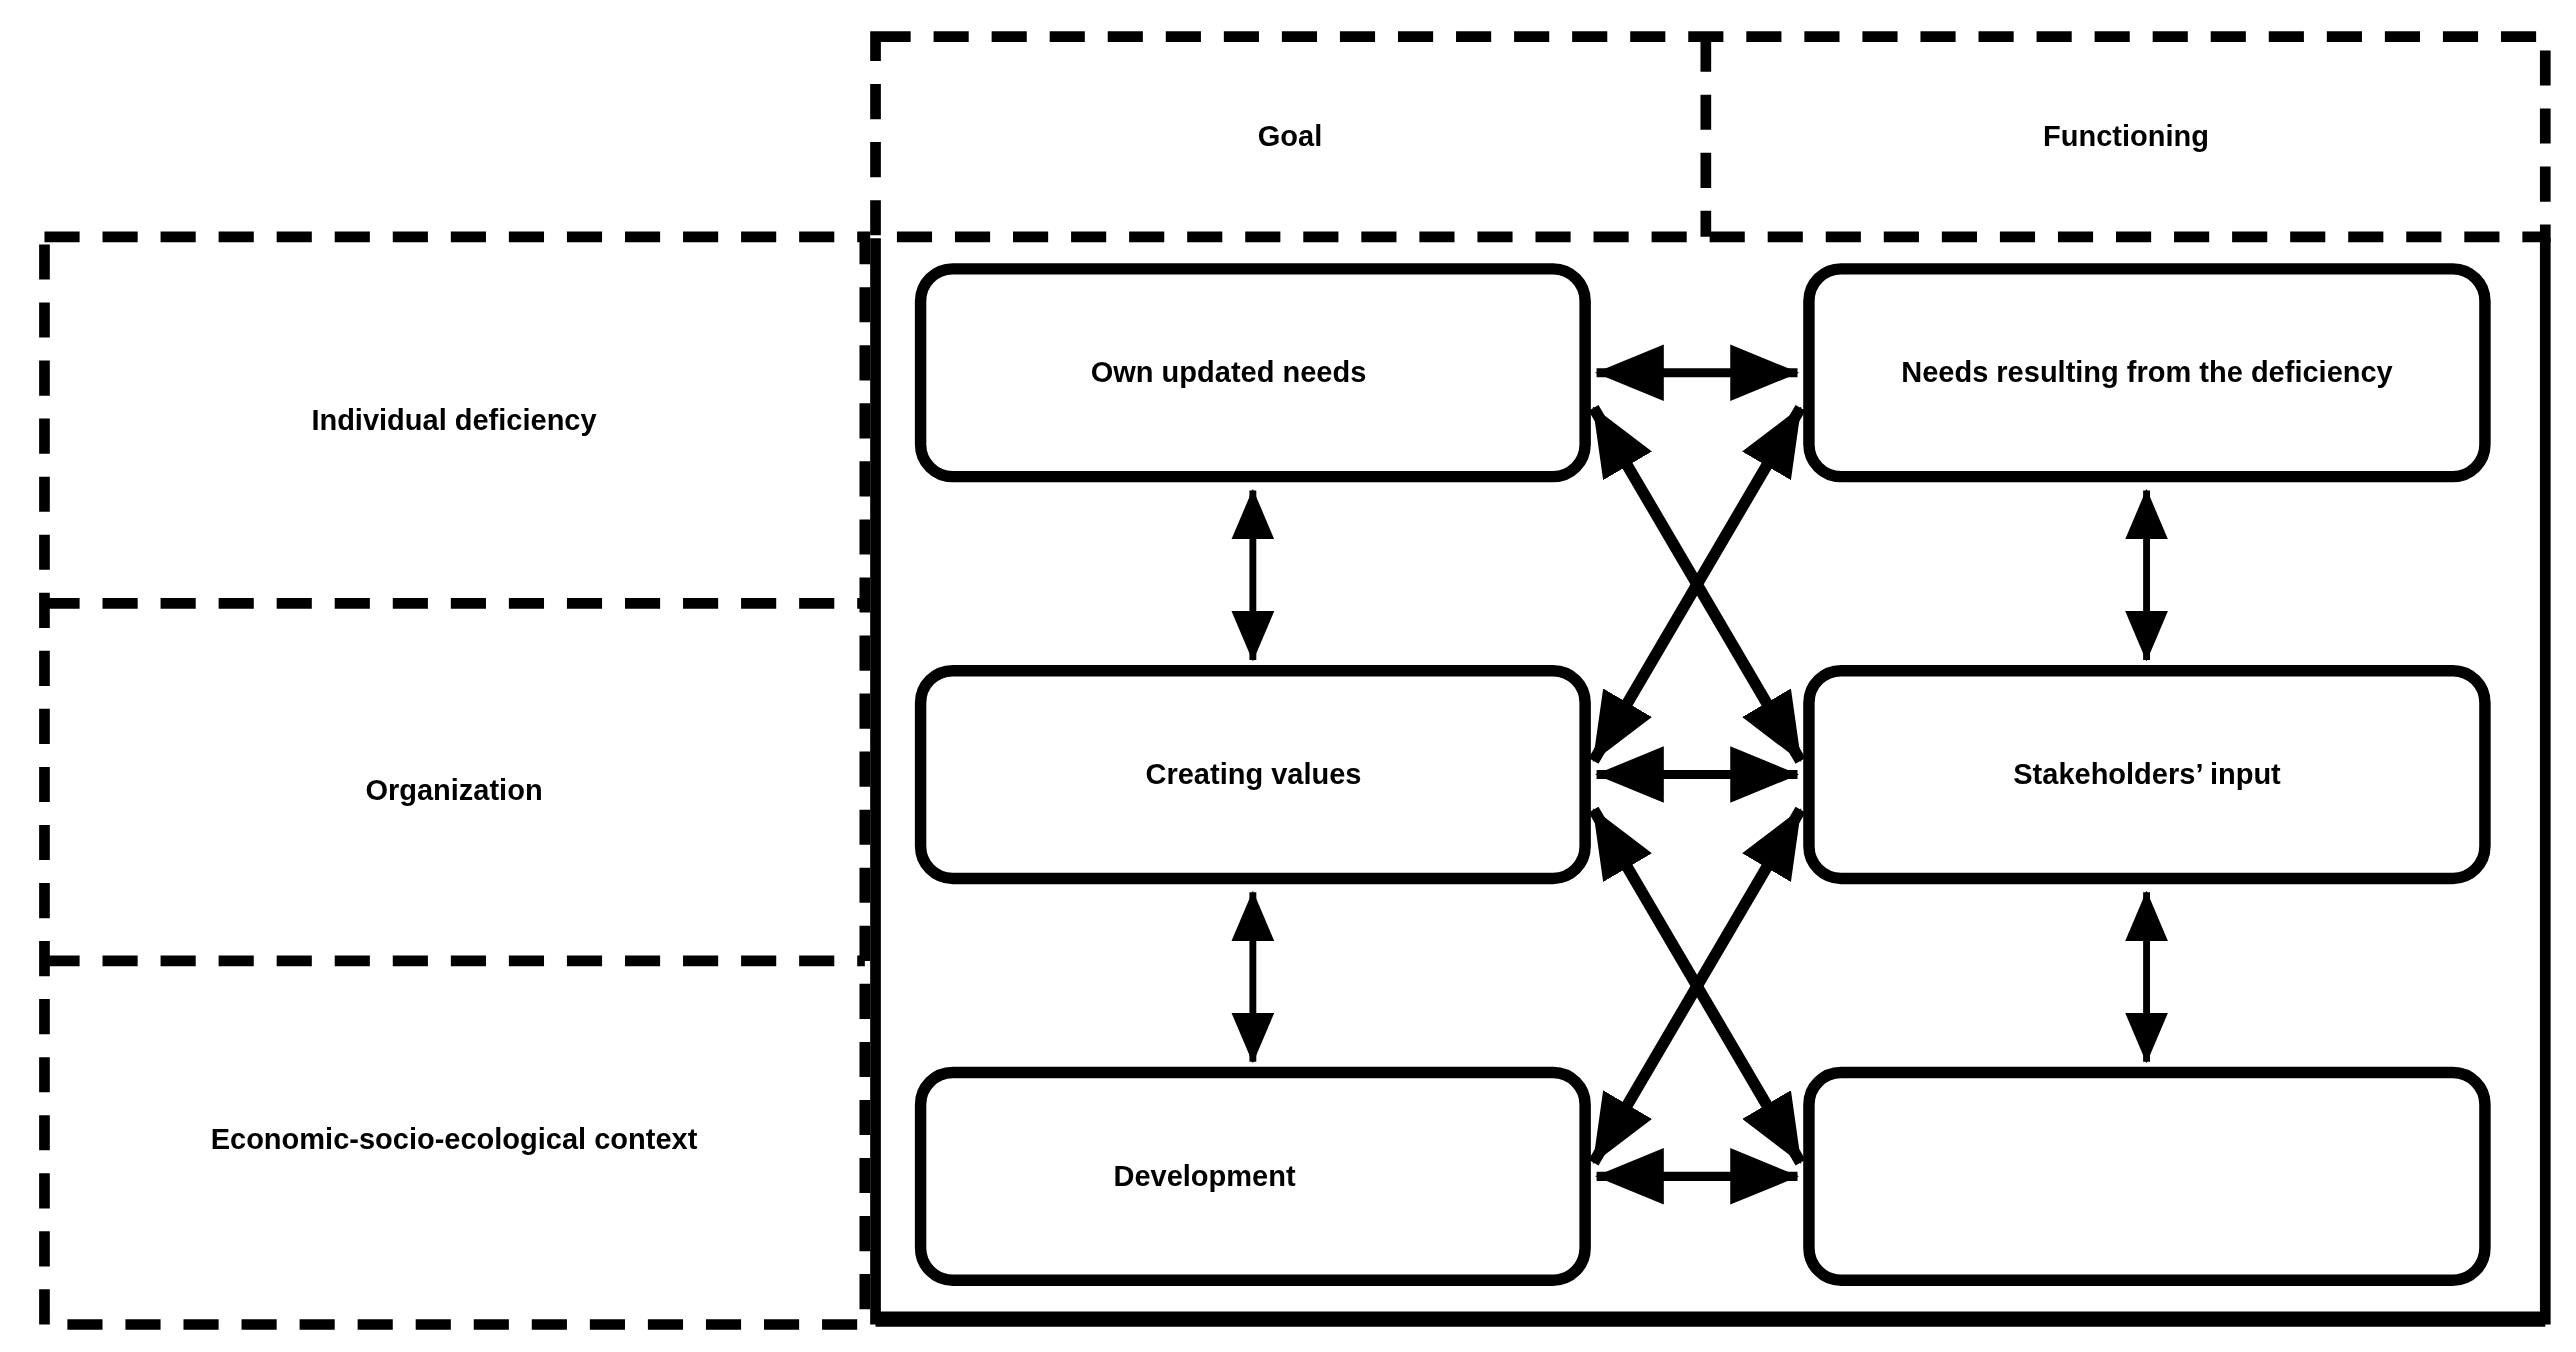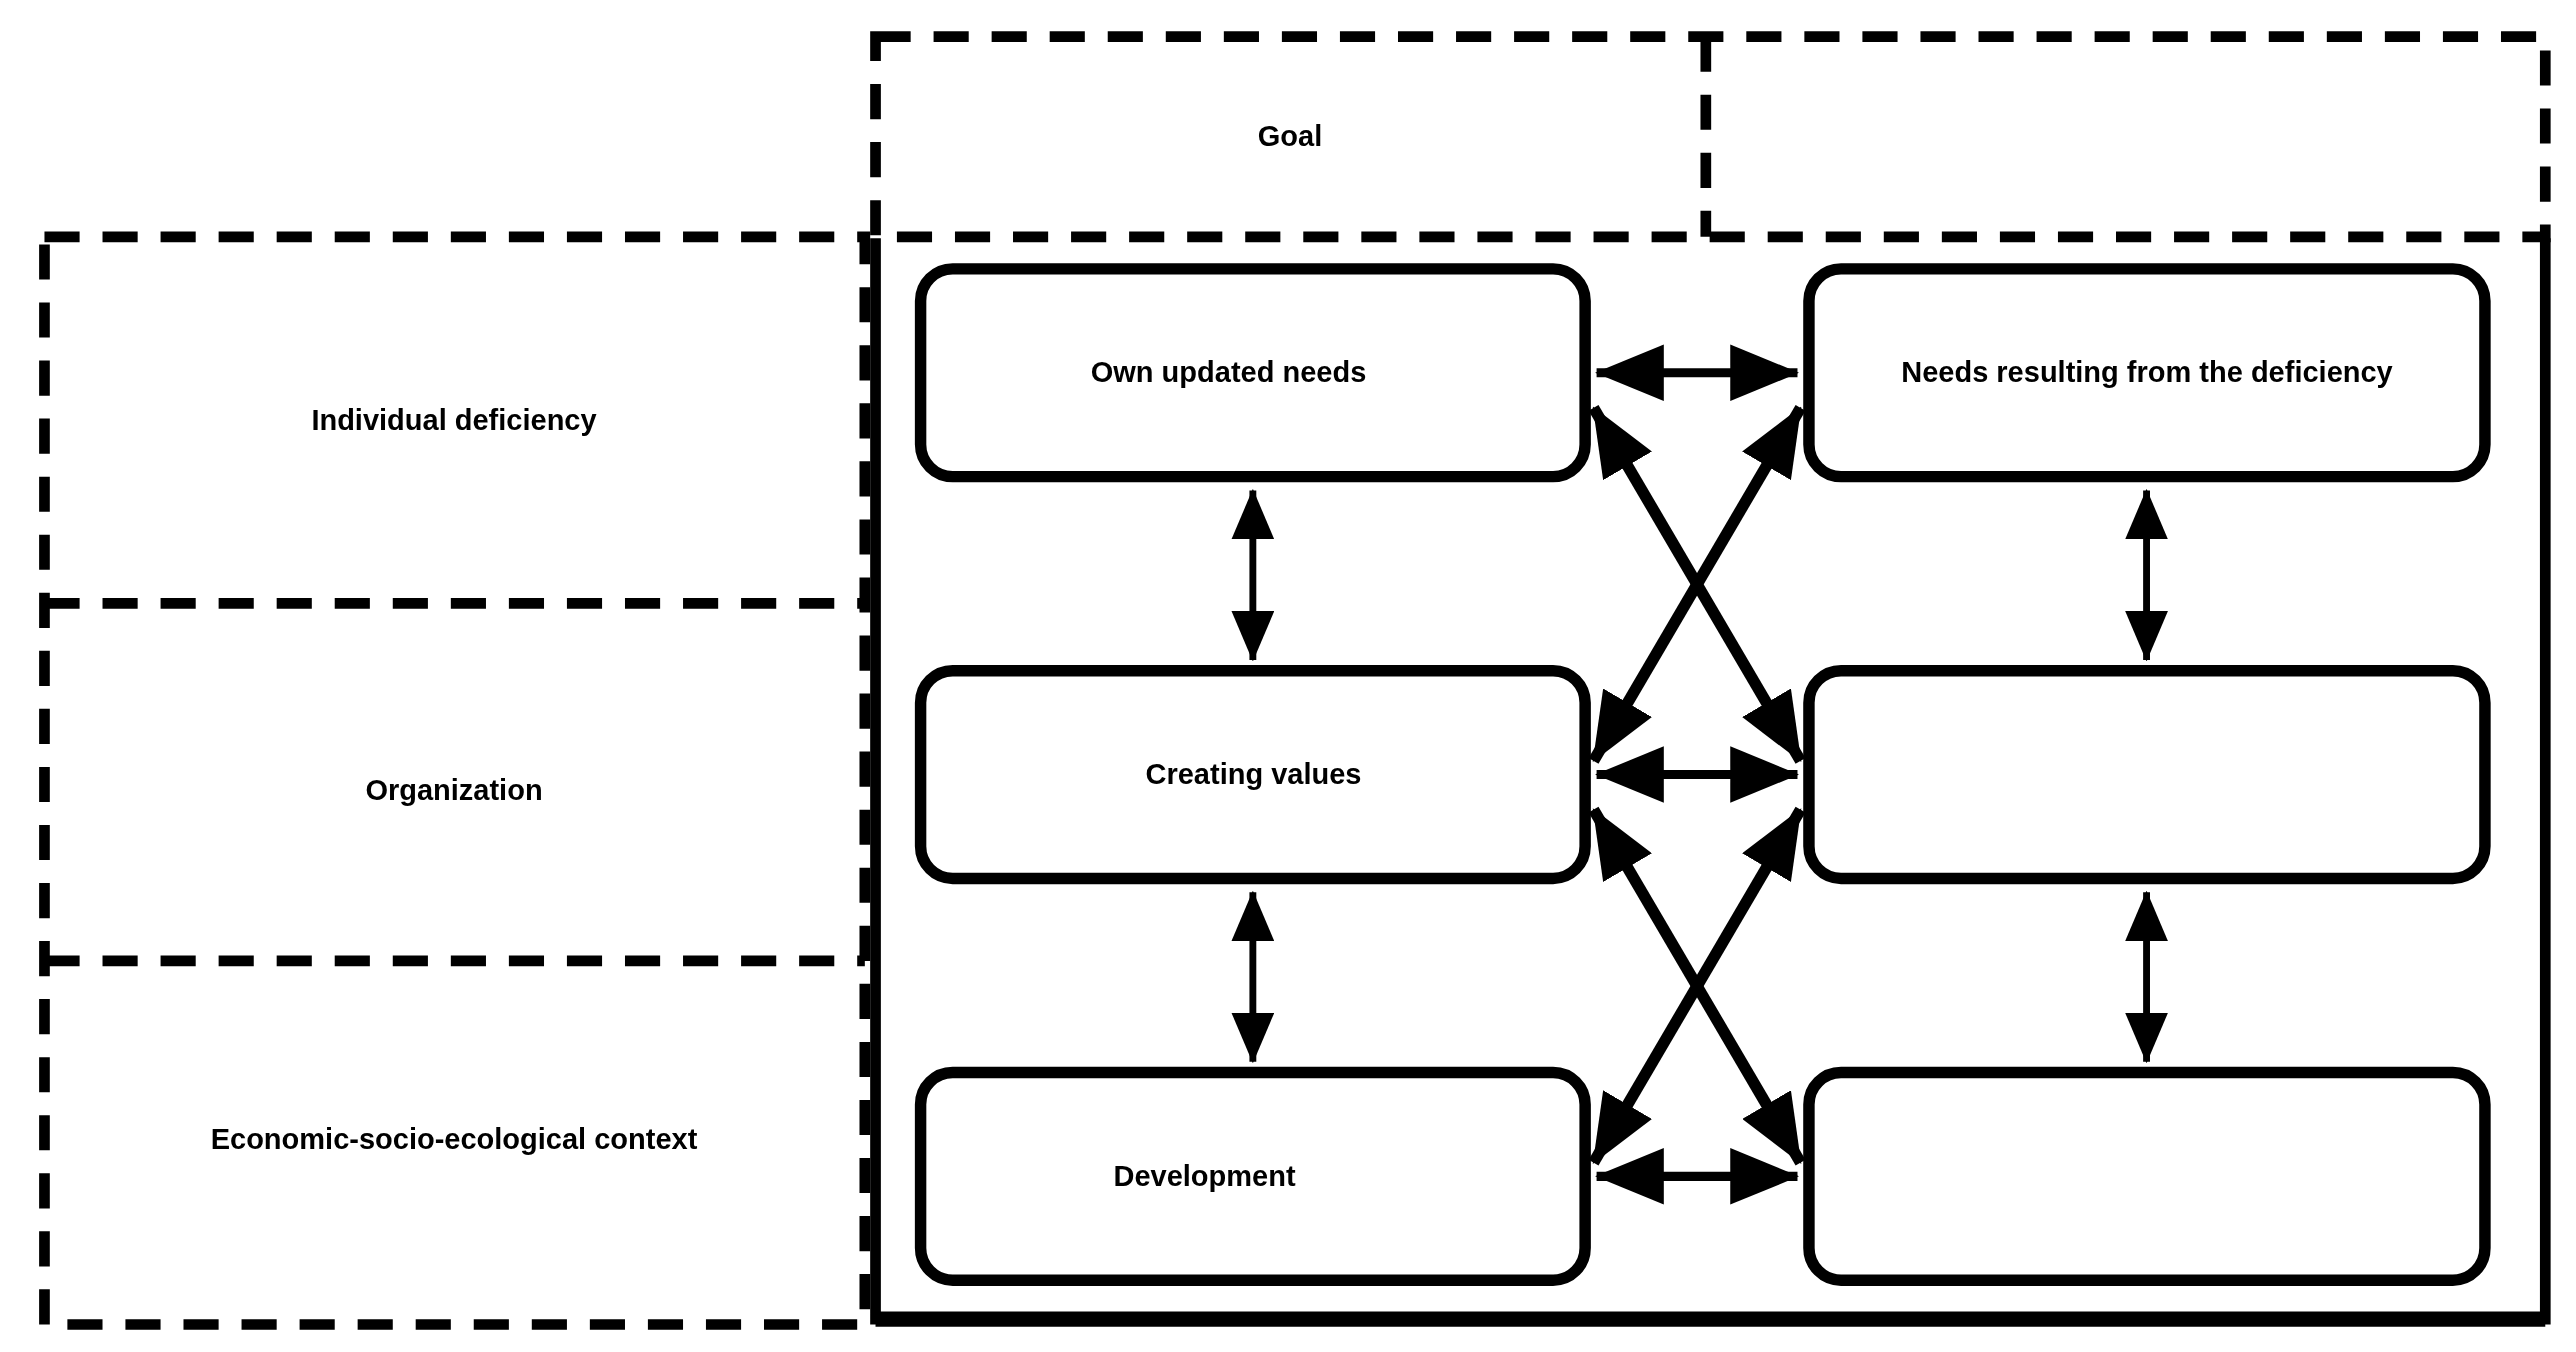--- a/index.html
+++ b/index.html
@@ -75,24 +75,26 @@
     <line class="arrow-h" x1="2090" y1="1540" x2="2353" y2="1540" marker-start="url(#mh)" marker-end="url(#mh)"></line>
 
     <line class="arrow-d" x1="2086" y1="534" x2="2357" y2="996" marker-start="url(#mh)" marker-end="url(#mh)"></line>
     <line class="arrow-d" x1="2357" y1="534" x2="2086" y2="996" marker-start="url(#mh)" marker-end="url(#mh)"></line>
 
     <line class="arrow-d" x1="2086" y1="1060" x2="2357" y2="1522" marker-start="url(#mh)" marker-end="url(#mh)"></line>
     <line class="arrow-d" x1="2357" y1="1060" x2="2086" y2="1522" marker-start="url(#mh)" marker-end="url(#mh)"></line>
   </svg>
 
   <div class="label" style="left:875px; top:37px;  width:830px; height:200px;">Goal</div>
+  <div class="label" style="left:1706px; top:37px;  width:840px; height:200px;">Functioning</div>
 
   <div class="label" style="left:44px; top:237px;  width:820px; height:367px;">Individual deficiency</div>
   <div class="label" style="left:44px; top:612px;  width:820px; height:358px;">Organization</div>
   <div class="label" style="left:44px; top:961px; width:820px; height:358px;">Economic-socio-ecological context</div>
 
   <div class="label wrap" style="left:896px; top:269px;  width:665px; height:208px;">Own updated needs</div>
   <div class="label wrap" style="left:1809px; top:269px;  width:676px; height:208px;">Needs resulting from the deficiency</div>
   <div class="label wrap" style="left:921px; top:671px;  width:665px; height:208px;">Creating values</div>
+  <div class="label wrap" style="left:1809px; top:671px;  width:676px; height:208px;">Stakeholders’ input</div>
   <div class="label wrap" style="left:872px; top:1073px; width:665px; height:208px;">Development</div>
 
 </div>
 
 
 </body></html>

